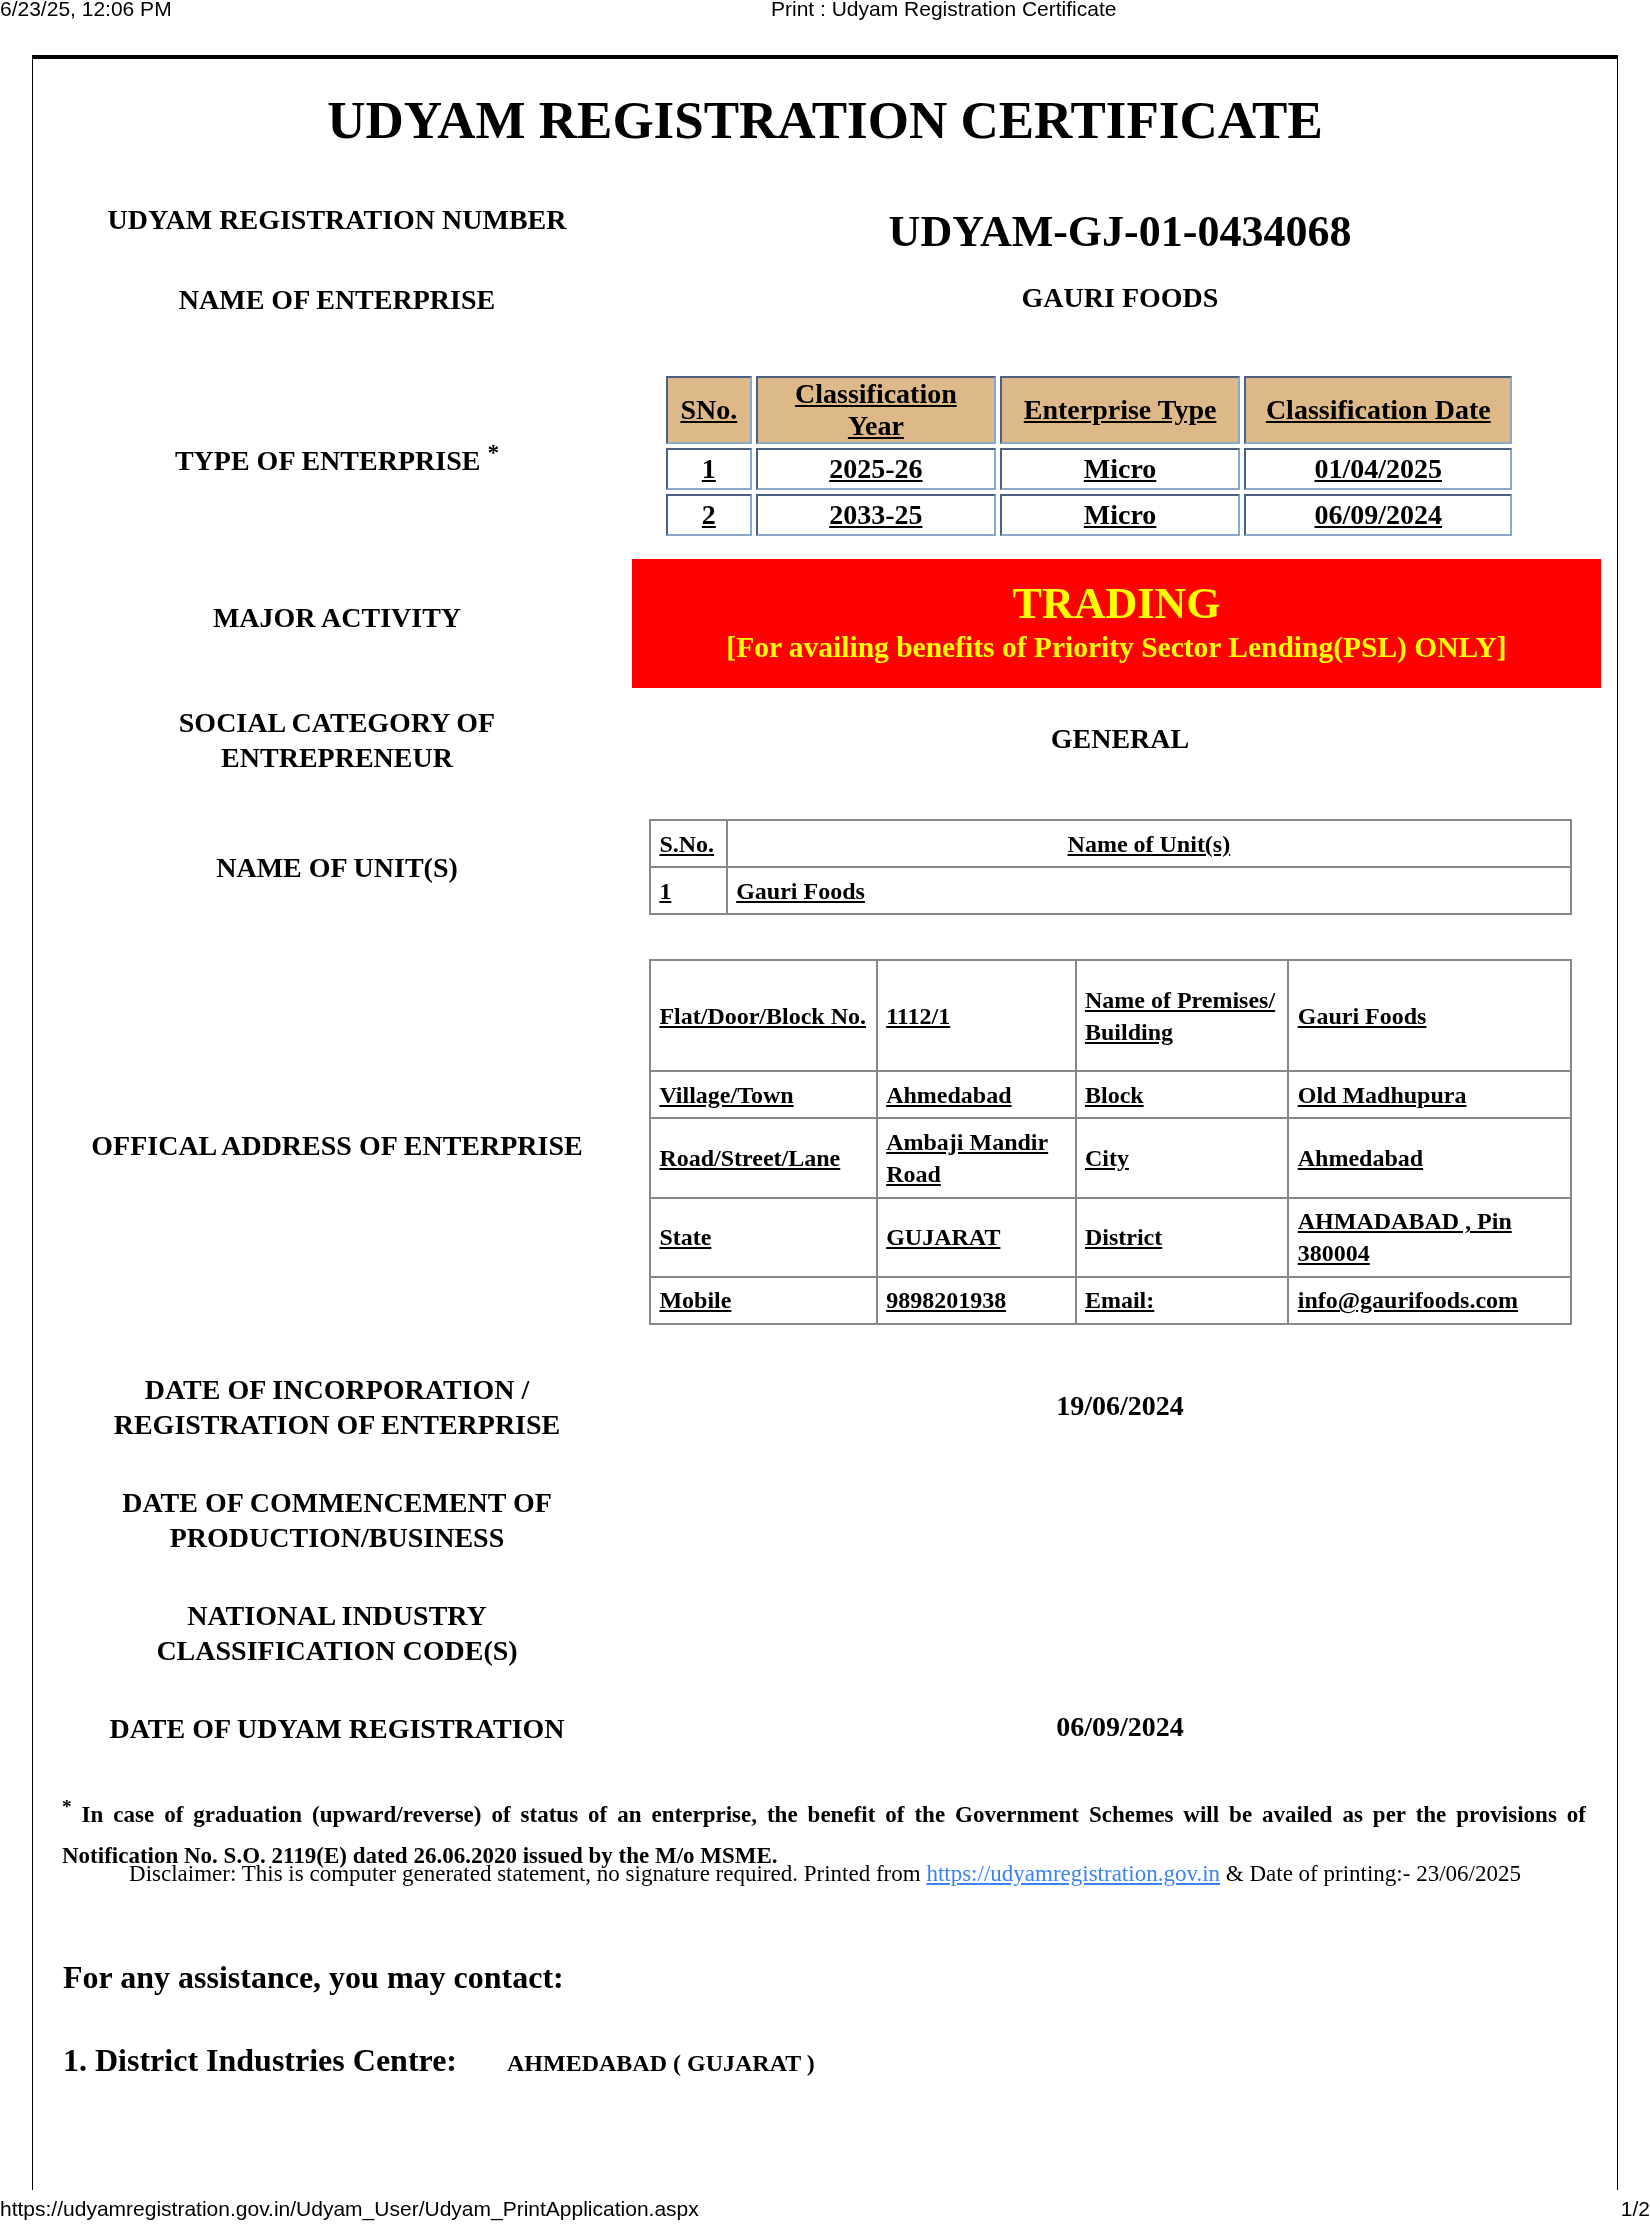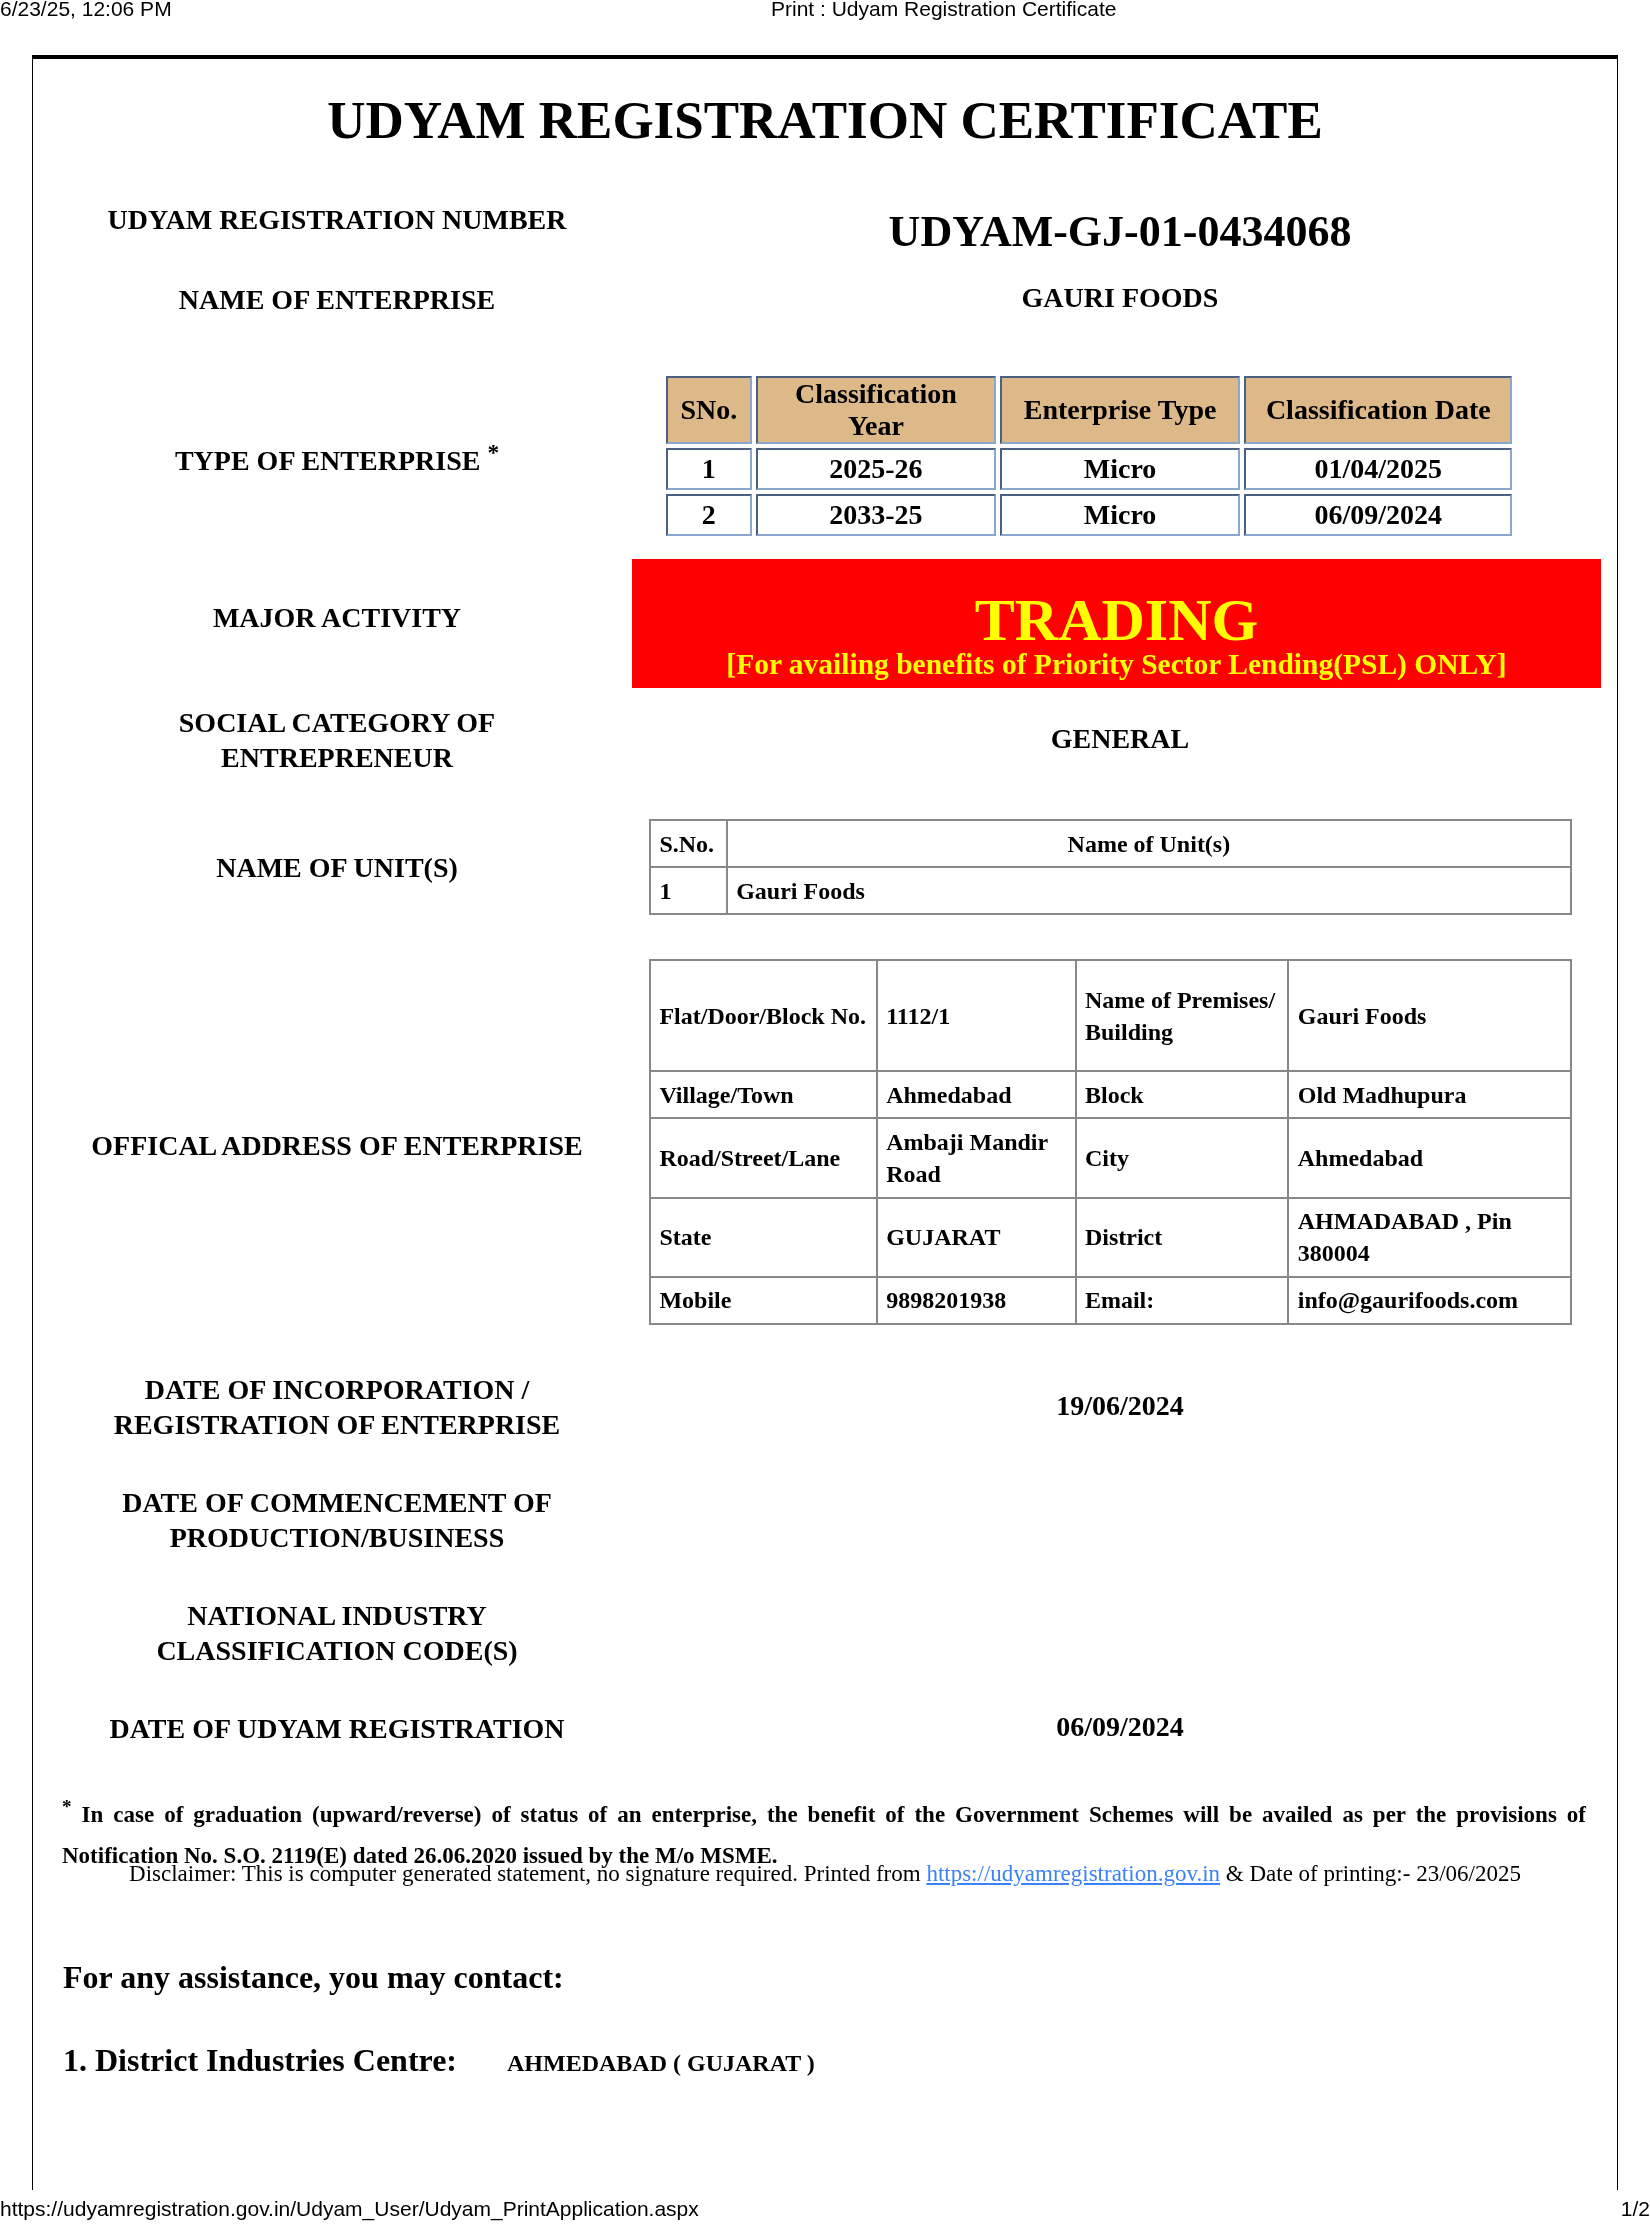--- a/index.html
+++ b/index.html
@@ -7,26 +7,26 @@
   .hdr { position:absolute; top:0; left:0; width:1650px; height:25px; font-family:"Liberation Sans", sans-serif; font-size:21px; }
   .hdr .d { position:absolute; left:0; top:-2.8px; }
   .hdr .t { position:absolute; left:771px; top:-2.8px; }
   .ftr { position:absolute; top:2197px; left:0; width:1650px; font-family:"Liberation Sans", sans-serif; font-size:21px; }
   .ftr .u { position:absolute; left:0; }
   .ftr .p { position:absolute; right:0; }
   .frame { position:absolute; left:32px; top:55px; width:1586px; height:2135px; border:1.4px solid #000; border-top:4.2px solid #000; border-bottom:none; box-sizing:border-box; }
   .title { position:absolute; top:90px; left:0; width:1650px; text-align:center; font-size:53px; font-weight:bold; }
   .lbl { position:absolute; left:56px; width:562px; text-align:center; font-size:28px; font-weight:bold; line-height:35px; }
   .val { position:absolute; left:632px; width:976px; text-align:center; font-size:28px; font-weight:bold; }
-  table { border-collapse:separate; }
+  table { border-collapse:separate;text-decoration:underline; }
   .ctab { position:absolute; left:666px; top:376px; border-spacing:4.2px; margin:-4.2px; }
   .ctab td { border:2.1px solid #8aa8cc; border-top-color:#4b6080; border-left-color:#4b6080; text-align:center; font-size:28px; font-weight:bold; height:38px; padding:0 12.6px; }
   .ctab tr.h td { background:#ddb888; }
   .act { position:absolute; left:632px; top:559px; width:969px; height:129px; background:#ff0000; color:#ffff00; text-align:center; font-weight:bold; }
-  .act .a1 { font-size:60px; padding-top:37px; line-height:49px; }
+  .act .a1 { font-size:44px; padding-top:20px; line-height:49px; }
   .act .a2 { font-size:29.5px; line-height:39px; }
   .gtab { position:absolute; border-collapse:collapse; border:2.8px solid #888; font-size:24px; font-weight:bold;padding-left:48px; }
   .gtab td { border:2.1px solid #888; padding:5.6px 8.4px; vertical-align:middle; line-height:32px; }
   .foot1 { position:absolute; left:62px; top:1786px; width:1524px; font-size:23px; font-weight:bold; line-height:41px; text-align:justify; }
   .disc { position:absolute; left:63px; top:1858px; width:1524px; text-align:center; font-size:23px; line-height:32px; }
   .disc .lnk { color:#3b82f6;text-decoration:underline; }
   .help { position:absolute; left:63px; top:1959px; font-size:32px; font-weight:bold; }
   .dic { position:absolute; left:63px; top:2042px; font-size:32px; font-weight:bold; }
   .dic .v { font-size:24px; margin-left:50px; vertical-align:middle; }
 </style>

